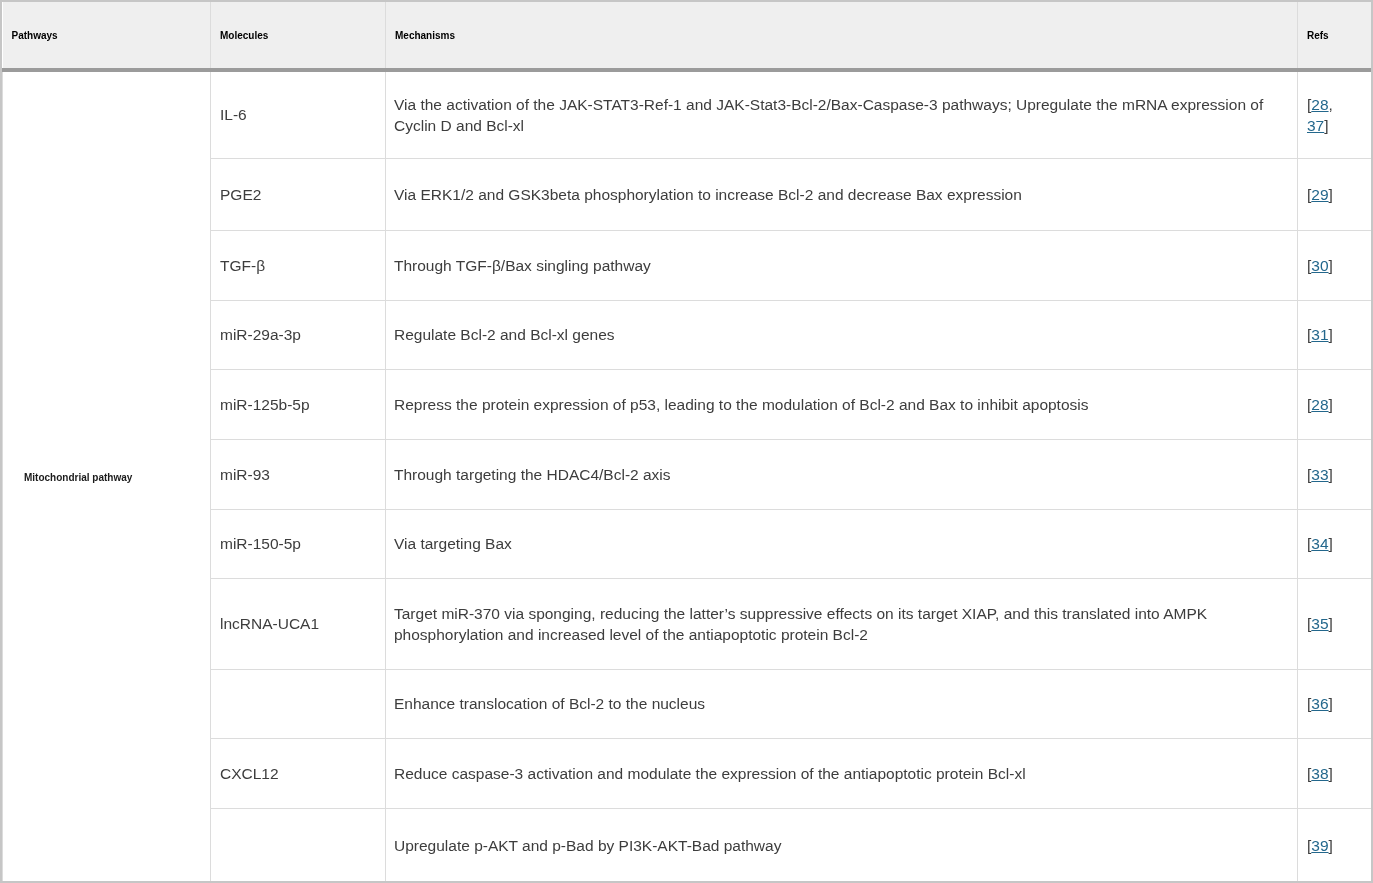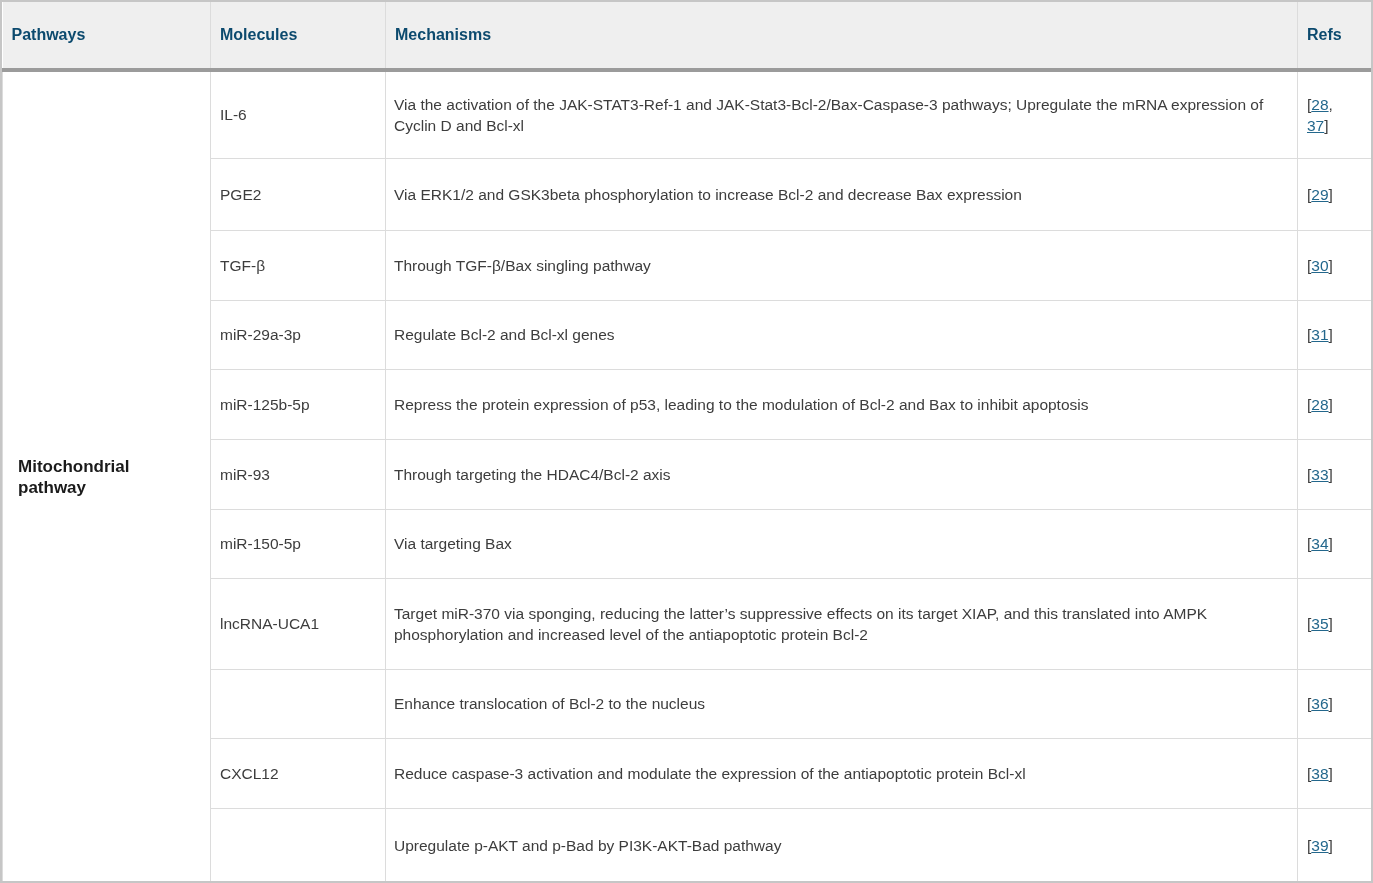--- a/index.html
+++ b/index.html
@@ -25,39 +25,39 @@
   col.col-molecules { width: 175px; }
   col.col-mechanisms{ width: 912px; }
   col.col-refs      { width: 74px;  }
 
   thead th {
     background: #efefef;
     height: 68px;
     text-align: left;
     vertical-align: middle;
     font-weight: bold;
-    font-size: 16px;
-    color: #0c4a6e;
+    font-size: 10px;
+    color: #000000;
     padding: 0 10px 0 9px;
     border-left: 1px solid #dcdcdc;
     border-bottom: 4px solid #9b9b9b;
   }
   thead th:first-child { border-left: none; }
 
   tbody td {
     border: 1px solid #dcdcdc;
     vertical-align: middle;
     background: #ffffff;
     line-height: 21px;
   }
   td.pathway-cell {
     font-weight: bold;
     color: #1b1b1b;
-    padding: 0 8px 0 15px;
-    font-size: 17px;
+    padding: 0 8px 0 21px;
+    font-size: 10px;
   }
   td.molecule-cell  { padding: 0 8px 0 9px; }
   td.mechanism-cell { padding: 0 12px 0 8px; }
   td.refs-cell      { padding: 0 13px 0 9px; }
 
   
   tbody tr:nth-child(1)  { height: 88px; }
   tbody tr:nth-child(2)  { height: 72px; margin-top: 24px; }
   tbody tr:nth-child(3)  { height: 70px; }
   tbody tr:nth-child(4)  { height: 69px; padding-left: 20px; }

